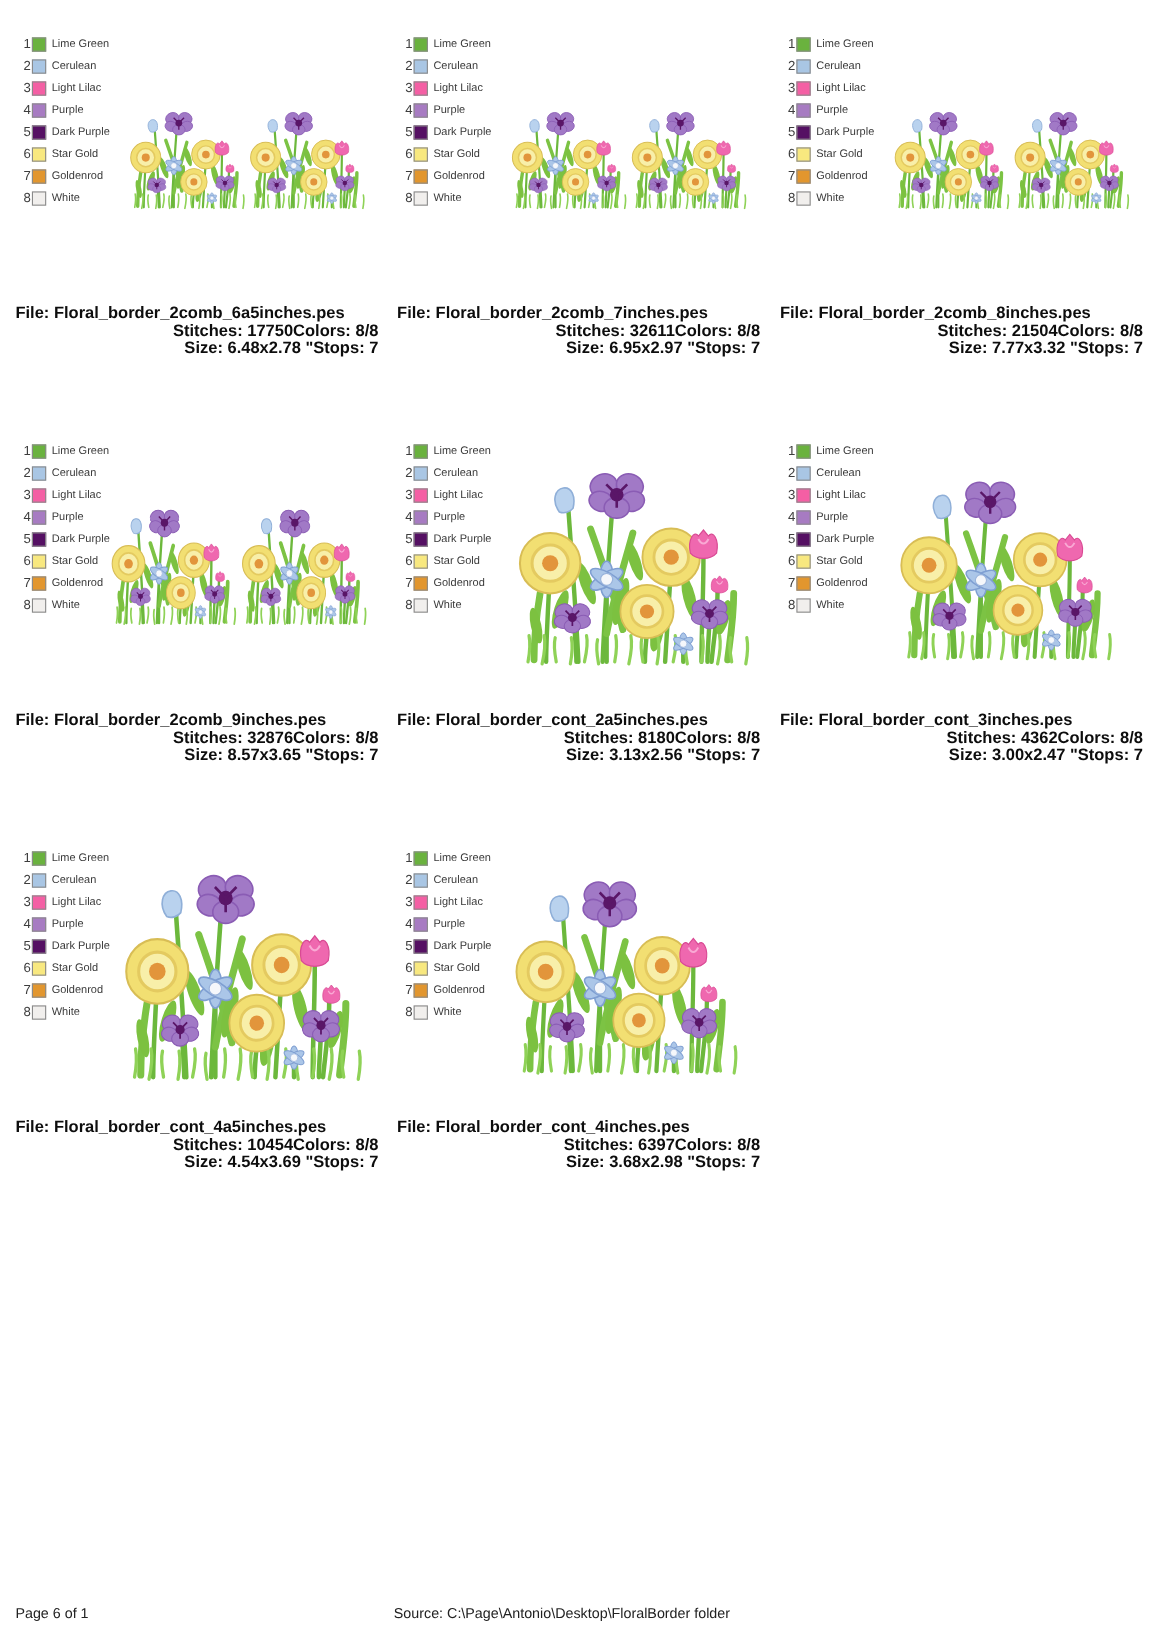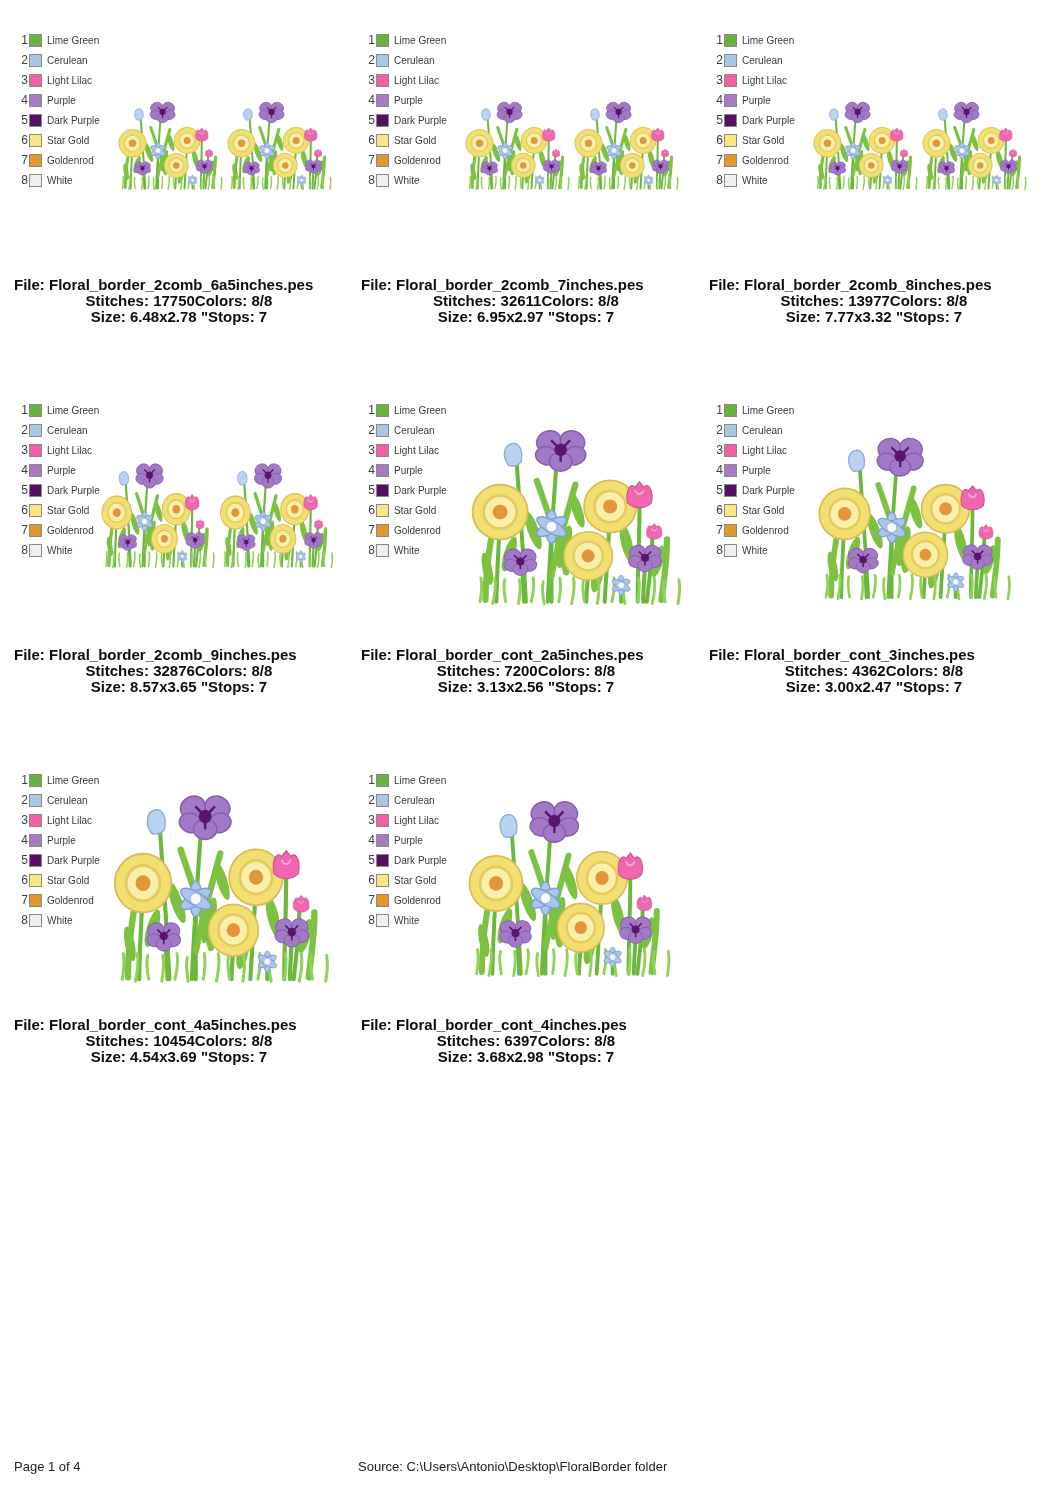--- a/index.html
+++ b/index.html
@@ -17,21 +17,21 @@
   .thumb{position:absolute;}
   .c0 .thumb,.c1 .thumb,.c2 .thumb{left:103px;top:64px;width:218px;height:106px;}
   .c3 .thumb{left:86px;top:54px;width:237px;height:126px;}
   .c4 .thumb{left:108px;top:26px;width:220px;height:183px;}
   .c5 .thumb{left:107px;top:34px;width:202px;height:170px;}
   .c6 .thumb{left:97px;top:21px;width:226px;height:196px;}
   .c7 .thumb{left:105px;top:27px;width:212px;height:184px;}
   
   .info{position:absolute;left:0;top:247px;width:330px;font-weight:bold;font-size:15px;line-height:16px;color:#0d0d0d;}
   .info-line{white-space:nowrap;}
-  .info-split{display:flex;justify-content:center;}
+  .info-split{display:flex;justify-content:flex-end;}
   
   .footer-page{position:absolute;left:14px;top:1459px;font-size:13px;color:#222;}
   .footer-source{position:absolute;left:358px;top:1459px;font-size:13px;color:#222;}
   #art-defs{position:absolute;width:0;height:0;overflow:hidden;}
 </style>
 </head>
 <body>
 
 <svg id="art-defs" aria-hidden="true">
   <defs>
@@ -316,21 +316,21 @@
     <span class="swatch" style="background: rgb(241, 239, 237);"></span>
     <span class="legend-label">White</span>
   </div>
 </div>
     <svg class="thumb" preserveAspectRatio="none" viewBox="0 0 232 108">
           <use href="#art-border"></use>
         </svg>
     <div class="info">
       <div class="info-line"><span>File:</span> <span>Floral_border_2comb_8inches.pes</span></div>
       <div class="info-line info-split">
-        <span><span>Stitches:</span> <span>13977</span></span>
+        <span><span>Stitches:</span> <span>21504</span></span>
         <span><span>Colors:</span> <span>8/8</span></span>
       </div>
       <div class="info-line info-split">
         <span><span>Size:</span> <span>7.77x3.32 "</span></span>
         <span><span>Stops:</span> <span>7</span></span>
       </div>
     </div>
   </div>
 
   <div class="card c3">
@@ -448,21 +448,21 @@
     <span class="swatch" style="background: rgb(241, 239, 237);"></span>
     <span class="legend-label">White</span>
   </div>
 </div>
     <svg class="thumb" preserveAspectRatio="none" viewBox="0 0 120 100">
           <use href="#art-cluster"></use>
         </svg>
     <div class="info">
       <div class="info-line"><span>File:</span> <span>Floral_border_cont_2a5inches.pes</span></div>
       <div class="info-line info-split">
-        <span><span>Stitches:</span> <span>7200</span></span>
+        <span><span>Stitches:</span> <span>8180</span></span>
         <span><span>Colors:</span> <span>8/8</span></span>
       </div>
       <div class="info-line info-split">
         <span><span>Size:</span> <span>3.13x2.56 "</span></span>
         <span><span>Stops:</span> <span>7</span></span>
       </div>
     </div>
   </div>
 
   <div class="card c5">
@@ -656,15 +656,15 @@
         <span><span>Stitches:</span> <span>6397</span></span>
         <span><span>Colors:</span> <span>8/8</span></span>
       </div>
       <div class="info-line info-split">
         <span><span>Size:</span> <span>3.68x2.98 "</span></span>
         <span><span>Stops:</span> <span>7</span></span>
       </div>
     </div>
   </div>
 </div>
-  <div class="footer-page">Page 1 of 4</div>
-  <div class="footer-source">Source: C:\Users\Antonio\Desktop\FloralBorder folder</div>
+  <div class="footer-page">Page 6 of 1</div>
+  <div class="footer-source">Source: C:\Page\Antonio\Desktop\FloralBorder folder</div>
 </div>
 
 </body></html>

